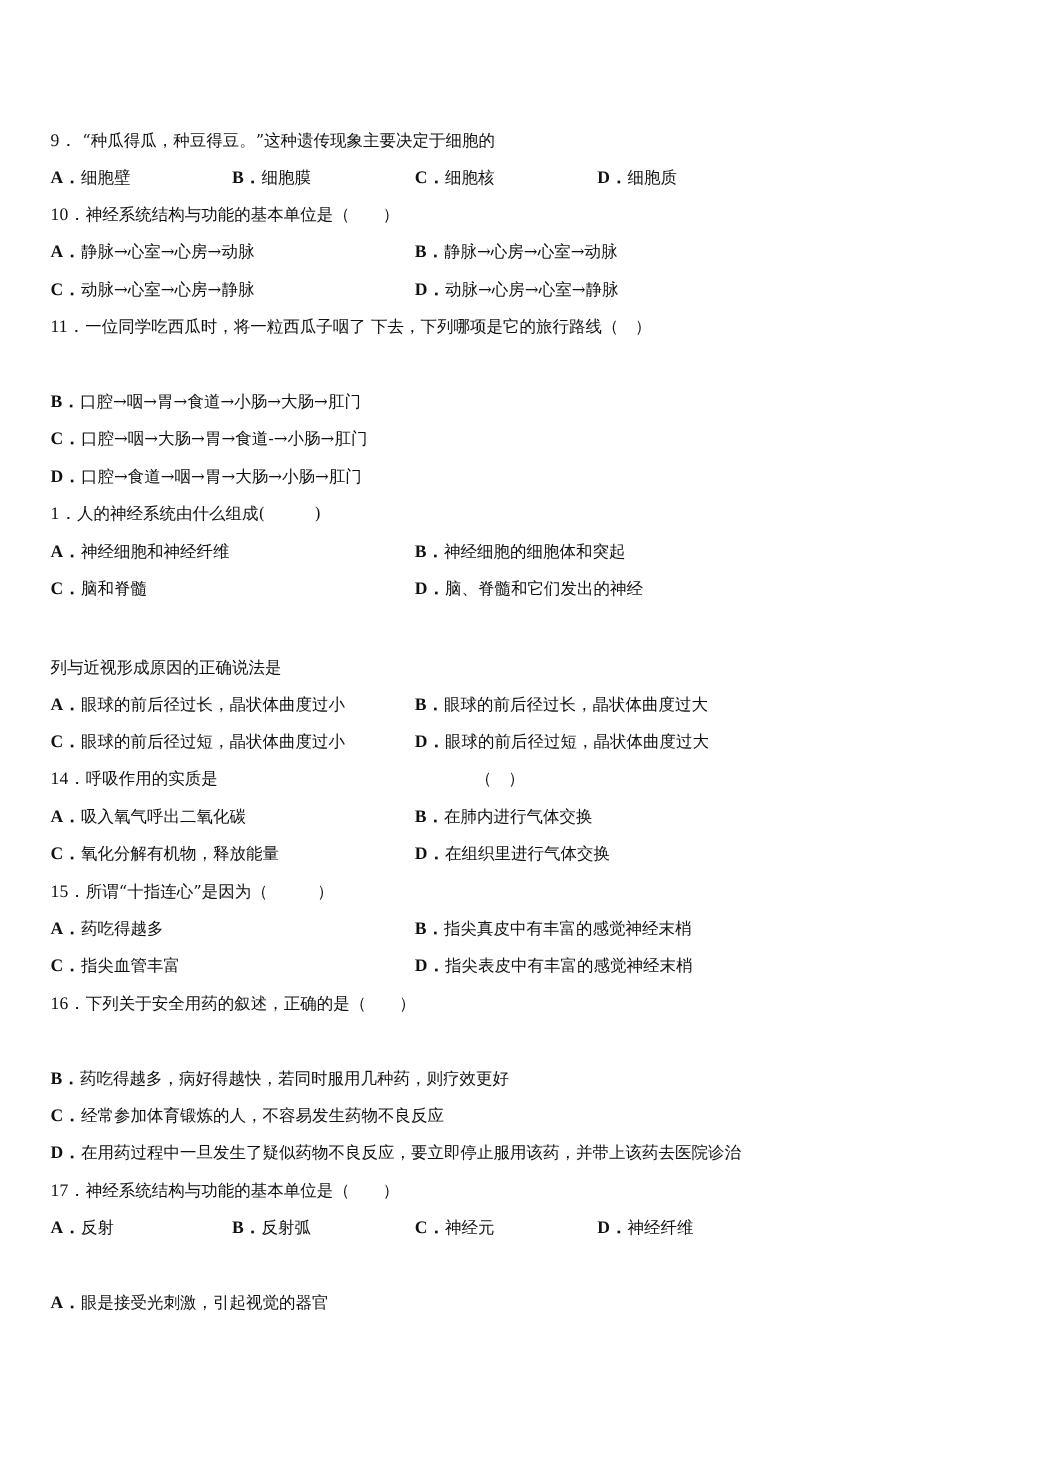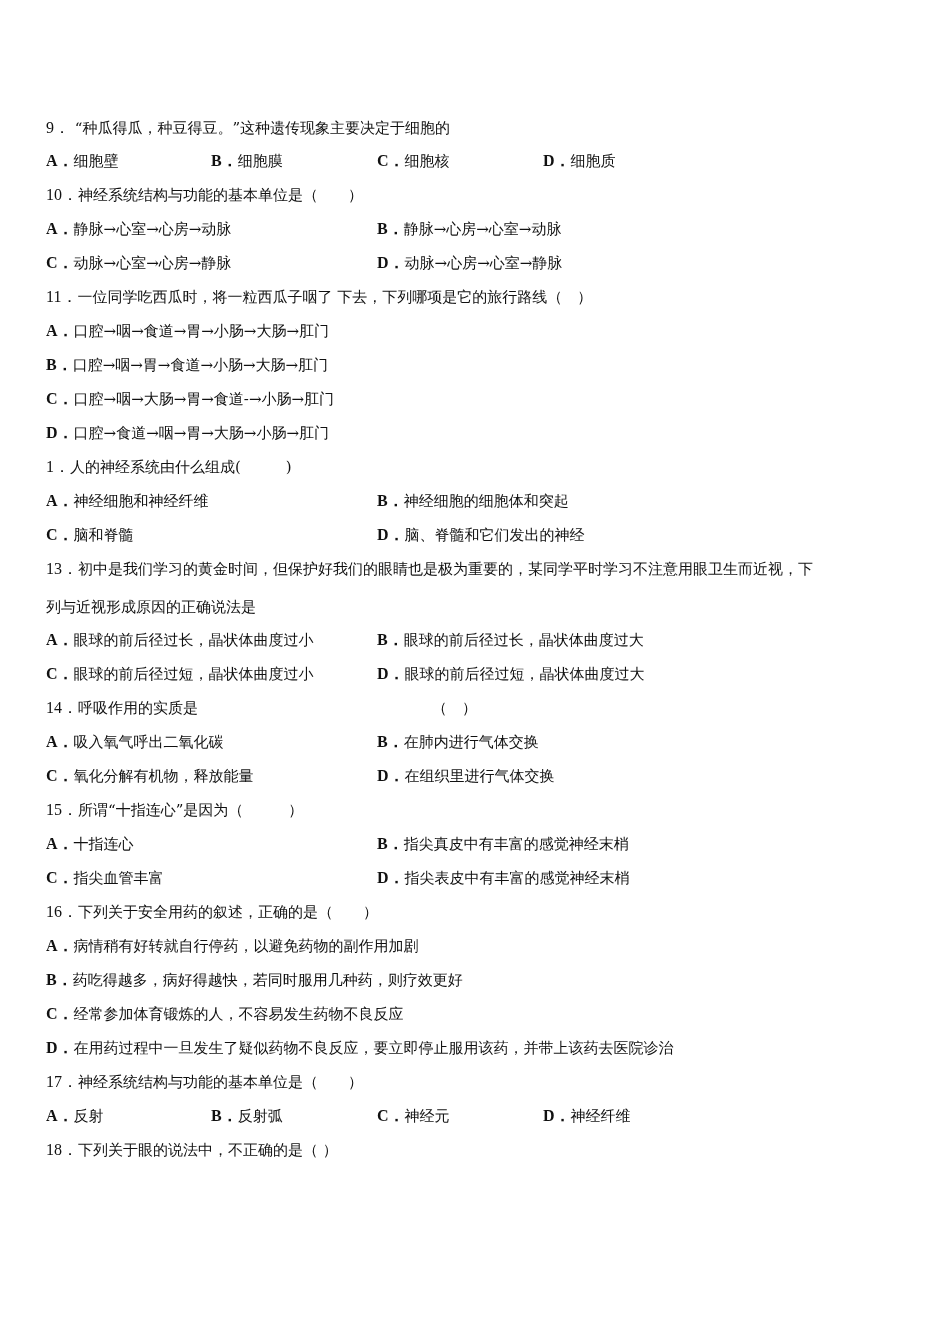--- a/index.html
+++ b/index.html
@@ -40,40 +40,36 @@
     <span class="opt" style="left:331px"><span class="letter">B．</span><span>静脉→心房→心室→动脉</span></span>
   </div>
   <div class="line" style="top:235px">
     <span class="opt" style="left:0"><span class="letter">C．</span><span>动脉→心室→心房→静脉</span></span>
     <span class="opt" style="left:331px"><span class="letter">D．</span><span>动脉→心房→心室→静脉</span></span>
   </div>
 
   <div class="line" style="top:269px">
     <span class="qnum">11．</span><span>一位同学吃西瓜时，将一粒西瓜子咽了 下去，下列哪项是它的旅行路线（　）</span>
   </div>
-  <div class="line" style="top:303px"><span class="letter">A．</span><span>口腔→咽→食道→胃→小肠→大肠→肛门</span></div>
   <div class="line" style="top:337px"><span class="letter">B．</span><span>口腔→咽→胃→食道→小肠→大肠→肛门</span></div>
   <div class="line" style="top:405px"><span class="letter">D．</span><span>口腔→食道→咽→胃→大肠→小肠→肛门</span></div>
   <div class="line" style="top:371px"><span class="letter">C．</span><span>口腔→咽→大肠→胃→食道-→小肠→肛门</span></div>
 
   <div class="line" style="top:439px">
     <span class="qnum">1．</span><span>人的神经系统由什么组成(　　　)</span>
   </div>
   <div class="line" style="top:473px">
     <span class="opt" style="left:0"><span class="letter">A．</span><span>神经细胞和神经纤维</span></span>
     <span class="opt" style="left:331px"><span class="letter">B．</span><span>神经细胞的细胞体和突起</span></span>
   </div>
   <div class="line" style="top:507px">
     <span class="opt" style="left:0"><span class="letter">C．</span><span>脑和脊髓</span></span>
     <span class="opt" style="left:331px"><span class="letter">D．</span><span>脑、脊髓和它们发出的神经</span></span>
   </div>
 
-  <div class="line" style="top:541px">
-    <span class="qnum">13．</span><span>初中是我们学习的黄金时间，但保护好我们的眼睛也是极为重要的，某同学平时学习不注意用眼卫生而近视，下</span>
-  </div>
   <div class="line" style="top:579px">
     <span>列与近视形成原因的正确说法是</span>
   </div>
   <div class="line" style="top:612px">
     <span class="opt" style="left:0"><span class="letter">A．</span><span>眼球的前后径过长，晶状体曲度过小</span></span>
     <span class="opt" style="left:331px"><span class="letter">B．</span><span>眼球的前后径过长，晶状体曲度过大</span></span>
   </div>
   <div class="line" style="top:646px">
     <span class="opt" style="left:0"><span class="letter">C．</span><span>眼球的前后径过短，晶状体曲度过小</span></span>
     <span class="opt" style="left:331px"><span class="letter">D．</span><span>眼球的前后径过短，晶状体曲度过大</span></span>
@@ -89,43 +85,40 @@
   </div>
   <div class="line" style="top:748px">
     <span class="opt" style="left:0"><span class="letter">C．</span><span>氧化分解有机物，释放能量</span></span>
     <span class="opt" style="left:331px"><span class="letter">D．</span><span>在组织里进行气体交换</span></span>
   </div>
 
   <div class="line" style="top:782px">
     <span class="qnum">15．</span><span>所谓“十指连心”是因为（　　　）</span>
   </div>
   <div class="line" style="top:816px">
-    <span class="opt" style="left:0"><span class="letter">A．</span><span>十指连心</span></span>
+    <span class="opt" style="left:0"><span class="letter">A．</span><span>药吃得越多</span></span>
     <span class="opt" style="left:331px"><span class="letter">B．</span><span>指尖真皮中有丰富的感觉神经末梢</span></span>
   </div>
   <div class="line" style="top:850px">
     <span class="opt" style="left:0"><span class="letter">C．</span><span>指尖血管丰富</span></span>
     <span class="opt" style="left:331px"><span class="letter">D．</span><span>指尖表皮中有丰富的感觉神经末梢</span></span>
   </div>
 
   <div class="line" style="top:884px">
     <span class="qnum">16．</span><span>下列关于安全用药的叙述，正确的是（　　）</span>
   </div>
-  <div class="line" style="top:918px"><span class="letter">A．</span><span>病情稍有好转就自行停药，以避免药物的副作用加剧</span></div>
   <div class="line" style="top:986px"><span class="letter">C．</span><span>经常参加体育锻炼的人，不容易发生药物不良反应</span></div>
   <div class="line" style="top:952px"><span class="letter">B．</span><span>药吃得越多，病好得越快，若同时服用几种药，则疗效更好</span></div>
   <div class="line" style="top:1020px"><span class="letter">D．</span><span>在用药过程中一旦发生了疑似药物不良反应，要立即停止服用该药，并带上该药去医院诊治</span></div>
 
   <div class="line" style="top:1054px">
     <span class="qnum">17．</span><span>神经系统结构与功能的基本单位是（　　）</span>
   </div>
   <div class="line" style="top:1088px">
     <span class="opt" style="left:0"><span class="letter">A．</span><span>反射</span></span>
     <span class="opt" style="left:165px"><span class="letter">B．</span><span>反射弧</span></span>
     <span class="opt" style="left:331px"><span class="letter">C．</span><span>神经元</span></span>
     <span class="opt" style="left:497px"><span class="letter">D．</span><span>神经纤维</span></span>
   </div>
 
-  <div class="line" style="top:1122px">
-    <span class="qnum">18．</span><span>下列关于眼的说法中，不正确的是（ ）</span>
-  </div>
+  <div class="line" style="top:1156px"><span class="letter">A．</span><span>眼是接受光刺激，引起视觉的器官</span></div>
 
 </div>
 
 </body></html>

